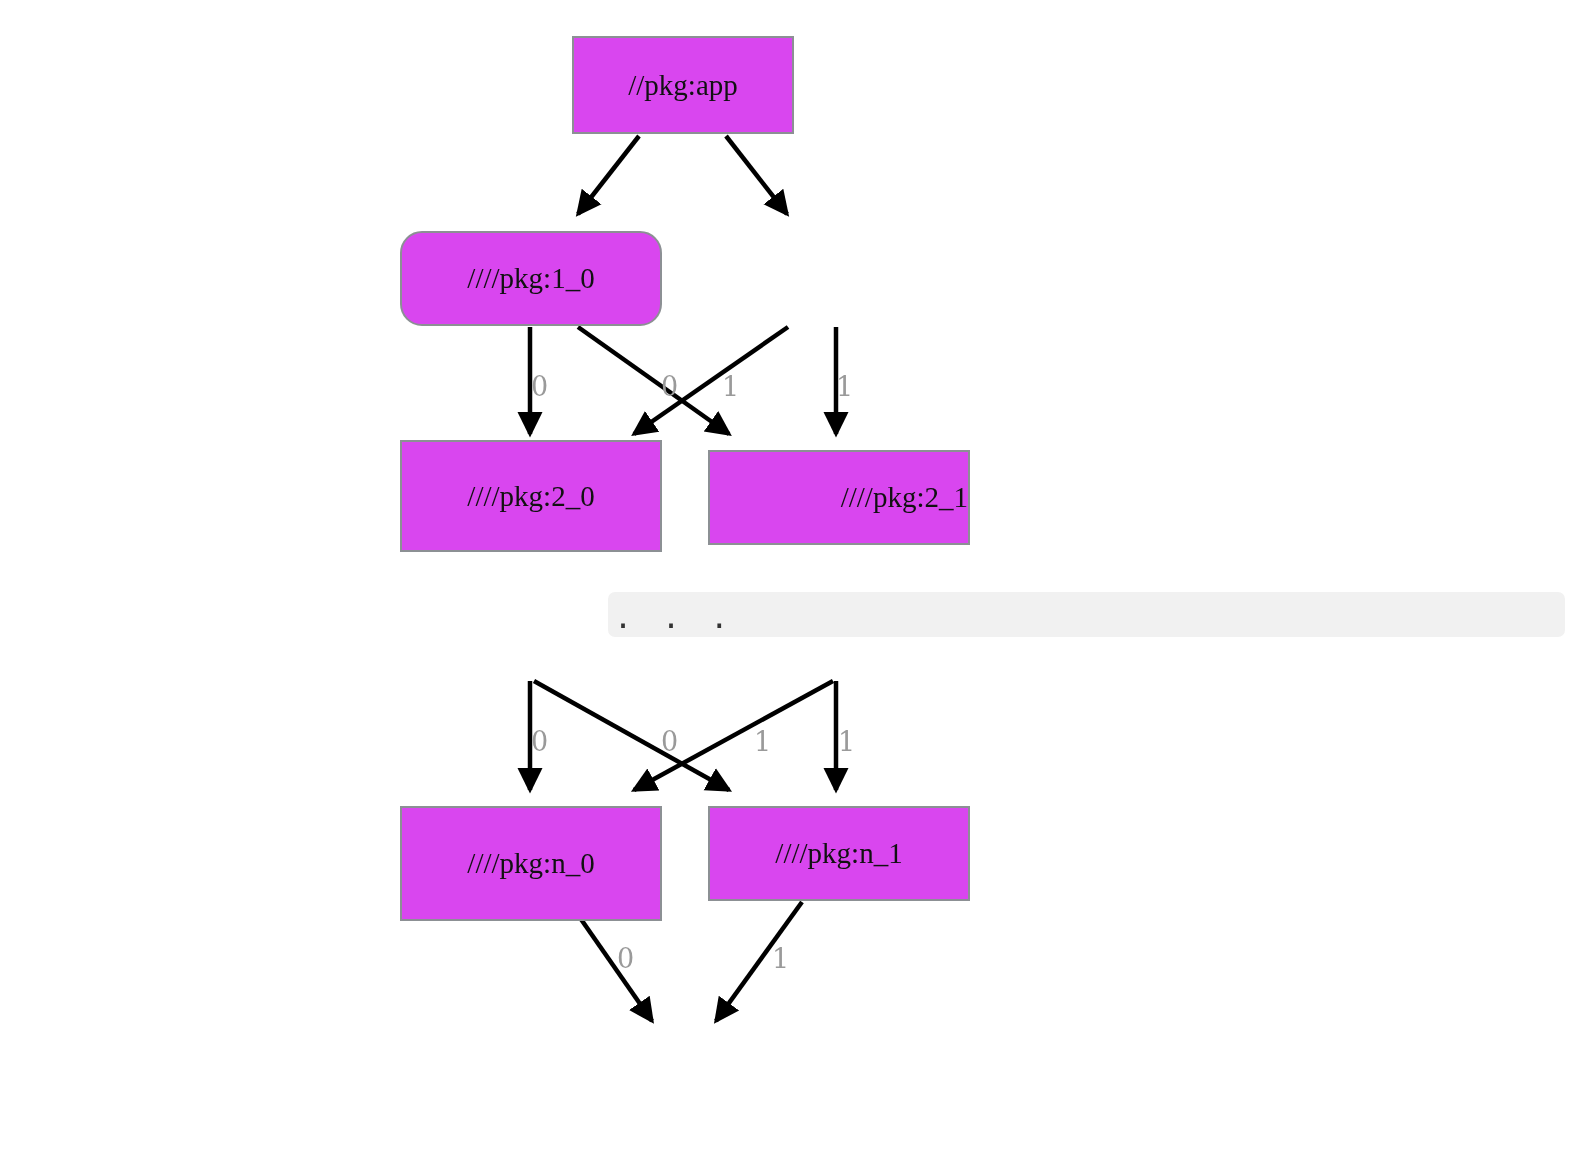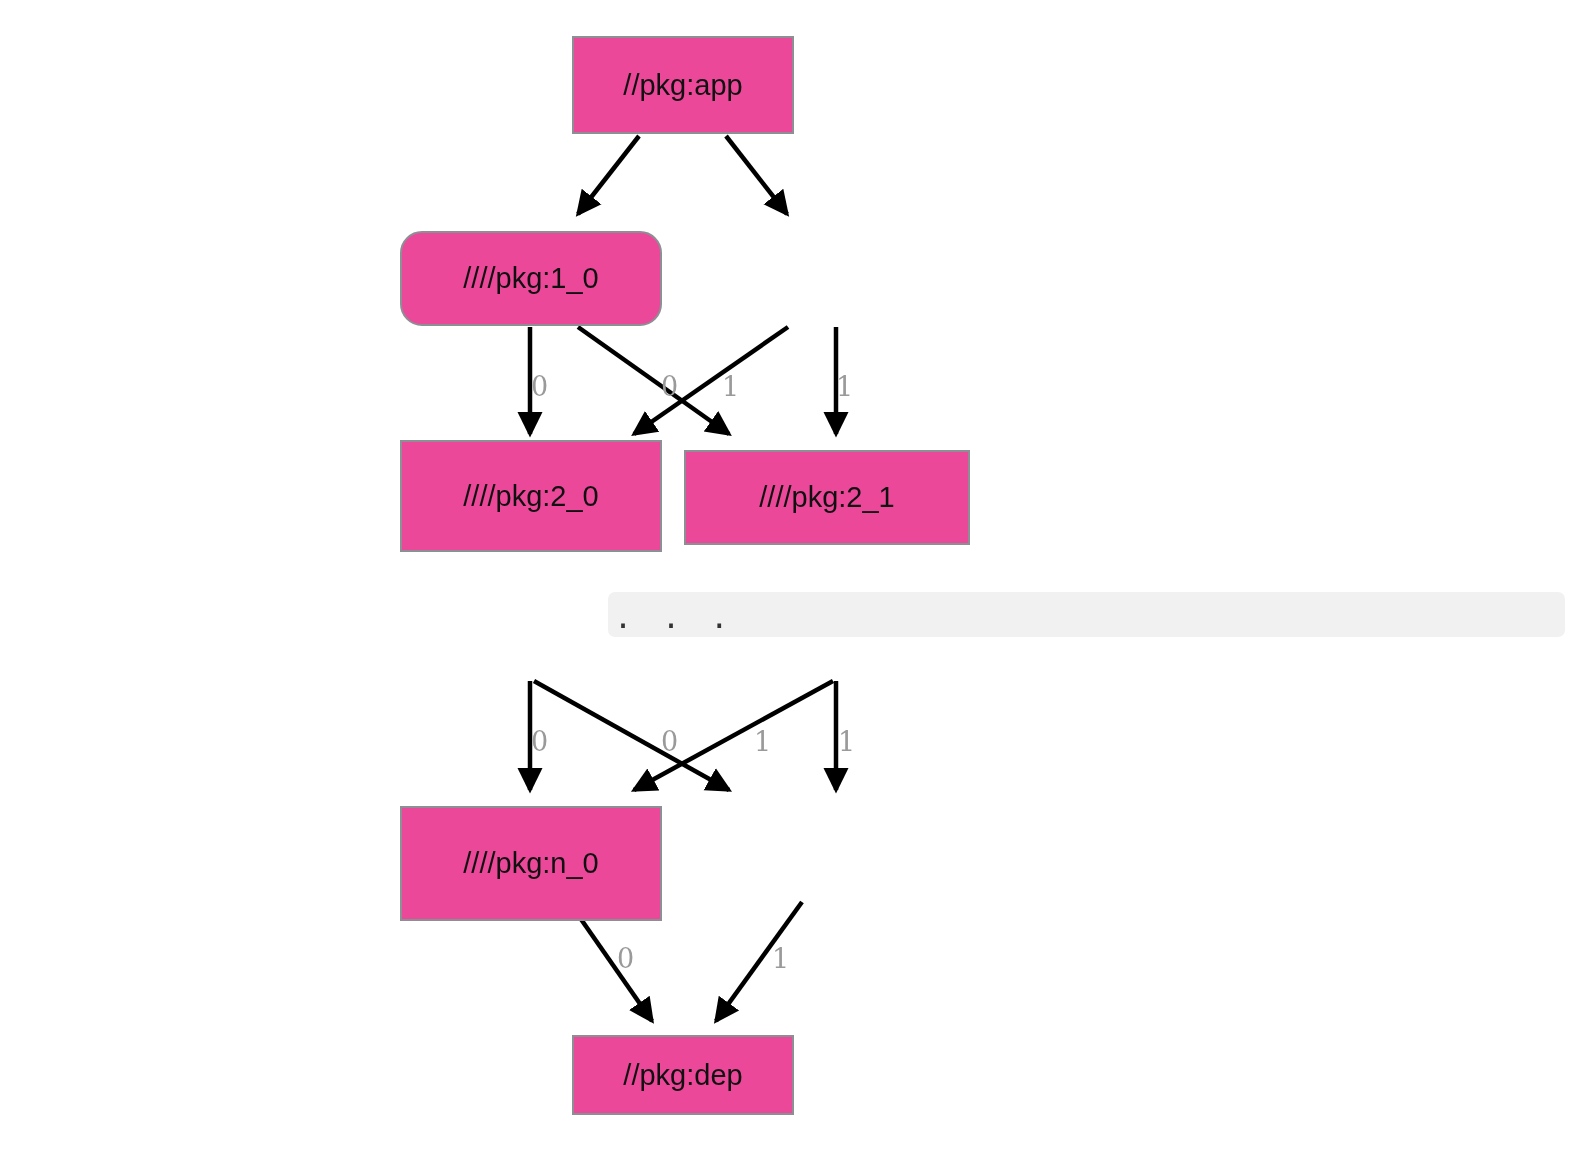--- a/index.html
+++ b/index.html
@@ -20,26 +20,26 @@
   .graph-svg {
     position: absolute;
     left: 0;
     top: 0;
     width: 1592px;
     height: 1162px;
   }
   .node-box {
     position: absolute;
     box-sizing: border-box;
-    background: #ec4899;
+    background: #d946ef;
     border: 2.5px solid #8c9094;
     display: flex;
     align-items: center;
     justify-content: center;
-    font-family: Liberation Sans, sans-serif;
+    font-family: Liberation Serif, serif;
     font-size: 29px;
     color: #111111;
     letter-spacing: 0px;
     white-space: nowrap;
   }
   .ellipsis-band {
     position: absolute;
     box-sizing: border-box;
     background: #f1f1f1;
     border-radius: 7px;
@@ -128,32 +128,32 @@
 
   <div class="node-box" style="left:400px; top:231px; width:262px; height:95px;border-radius:22px;">
     <span>////pkg:1_0</span>
   </div>
 
 
   <div class="node-box" style="left:400px; top:440px; width:262px; height:112px;">
     <span>////pkg:2_0</span>
   </div>
 
-  <div class="node-box" style="left:684px; top:450px; width:286px; height:95px;">
+  <div class="node-box" style="left:708px; top:450px; width:262px; height:95px;justify-content:flex-end;">
     <span>////pkg:2_1</span>
   </div>
 
   <div class="node-box" style="left:400px; top:806px; width:262px; height:115px;">
     <span>////pkg:n_0</span>
   </div>
 
+  <div class="node-box" style="left:708px; top:806px; width:262px; height:95px;">
+    <span>////pkg:n_1</span>
+  </div>
 
-  <div class="node-box" style="left:572px; top:1035px; width:222px; height:80px;">
-    <span>//pkg:dep</span>
-  </div>
 
   <div class="edge-label" style="left:531px; top:373px;"><span>0</span></div>
   <div class="edge-label" style="left:661px; top:373px;"><span>0</span></div>
   <div class="edge-label" style="left:722px; top:373px;"><span>1</span></div>
   <div class="edge-label" style="left:836px; top:373px;"><span>1</span></div>
 
   <div class="edge-label" style="left:531px; top:728px;"><span>0</span></div>
   <div class="edge-label" style="left:661px; top:728px;"><span>0</span></div>
   <div class="edge-label" style="left:754px; top:728px;"><span>1</span></div>
   <div class="edge-label" style="left:838px; top:728px;"><span>1</span></div>

